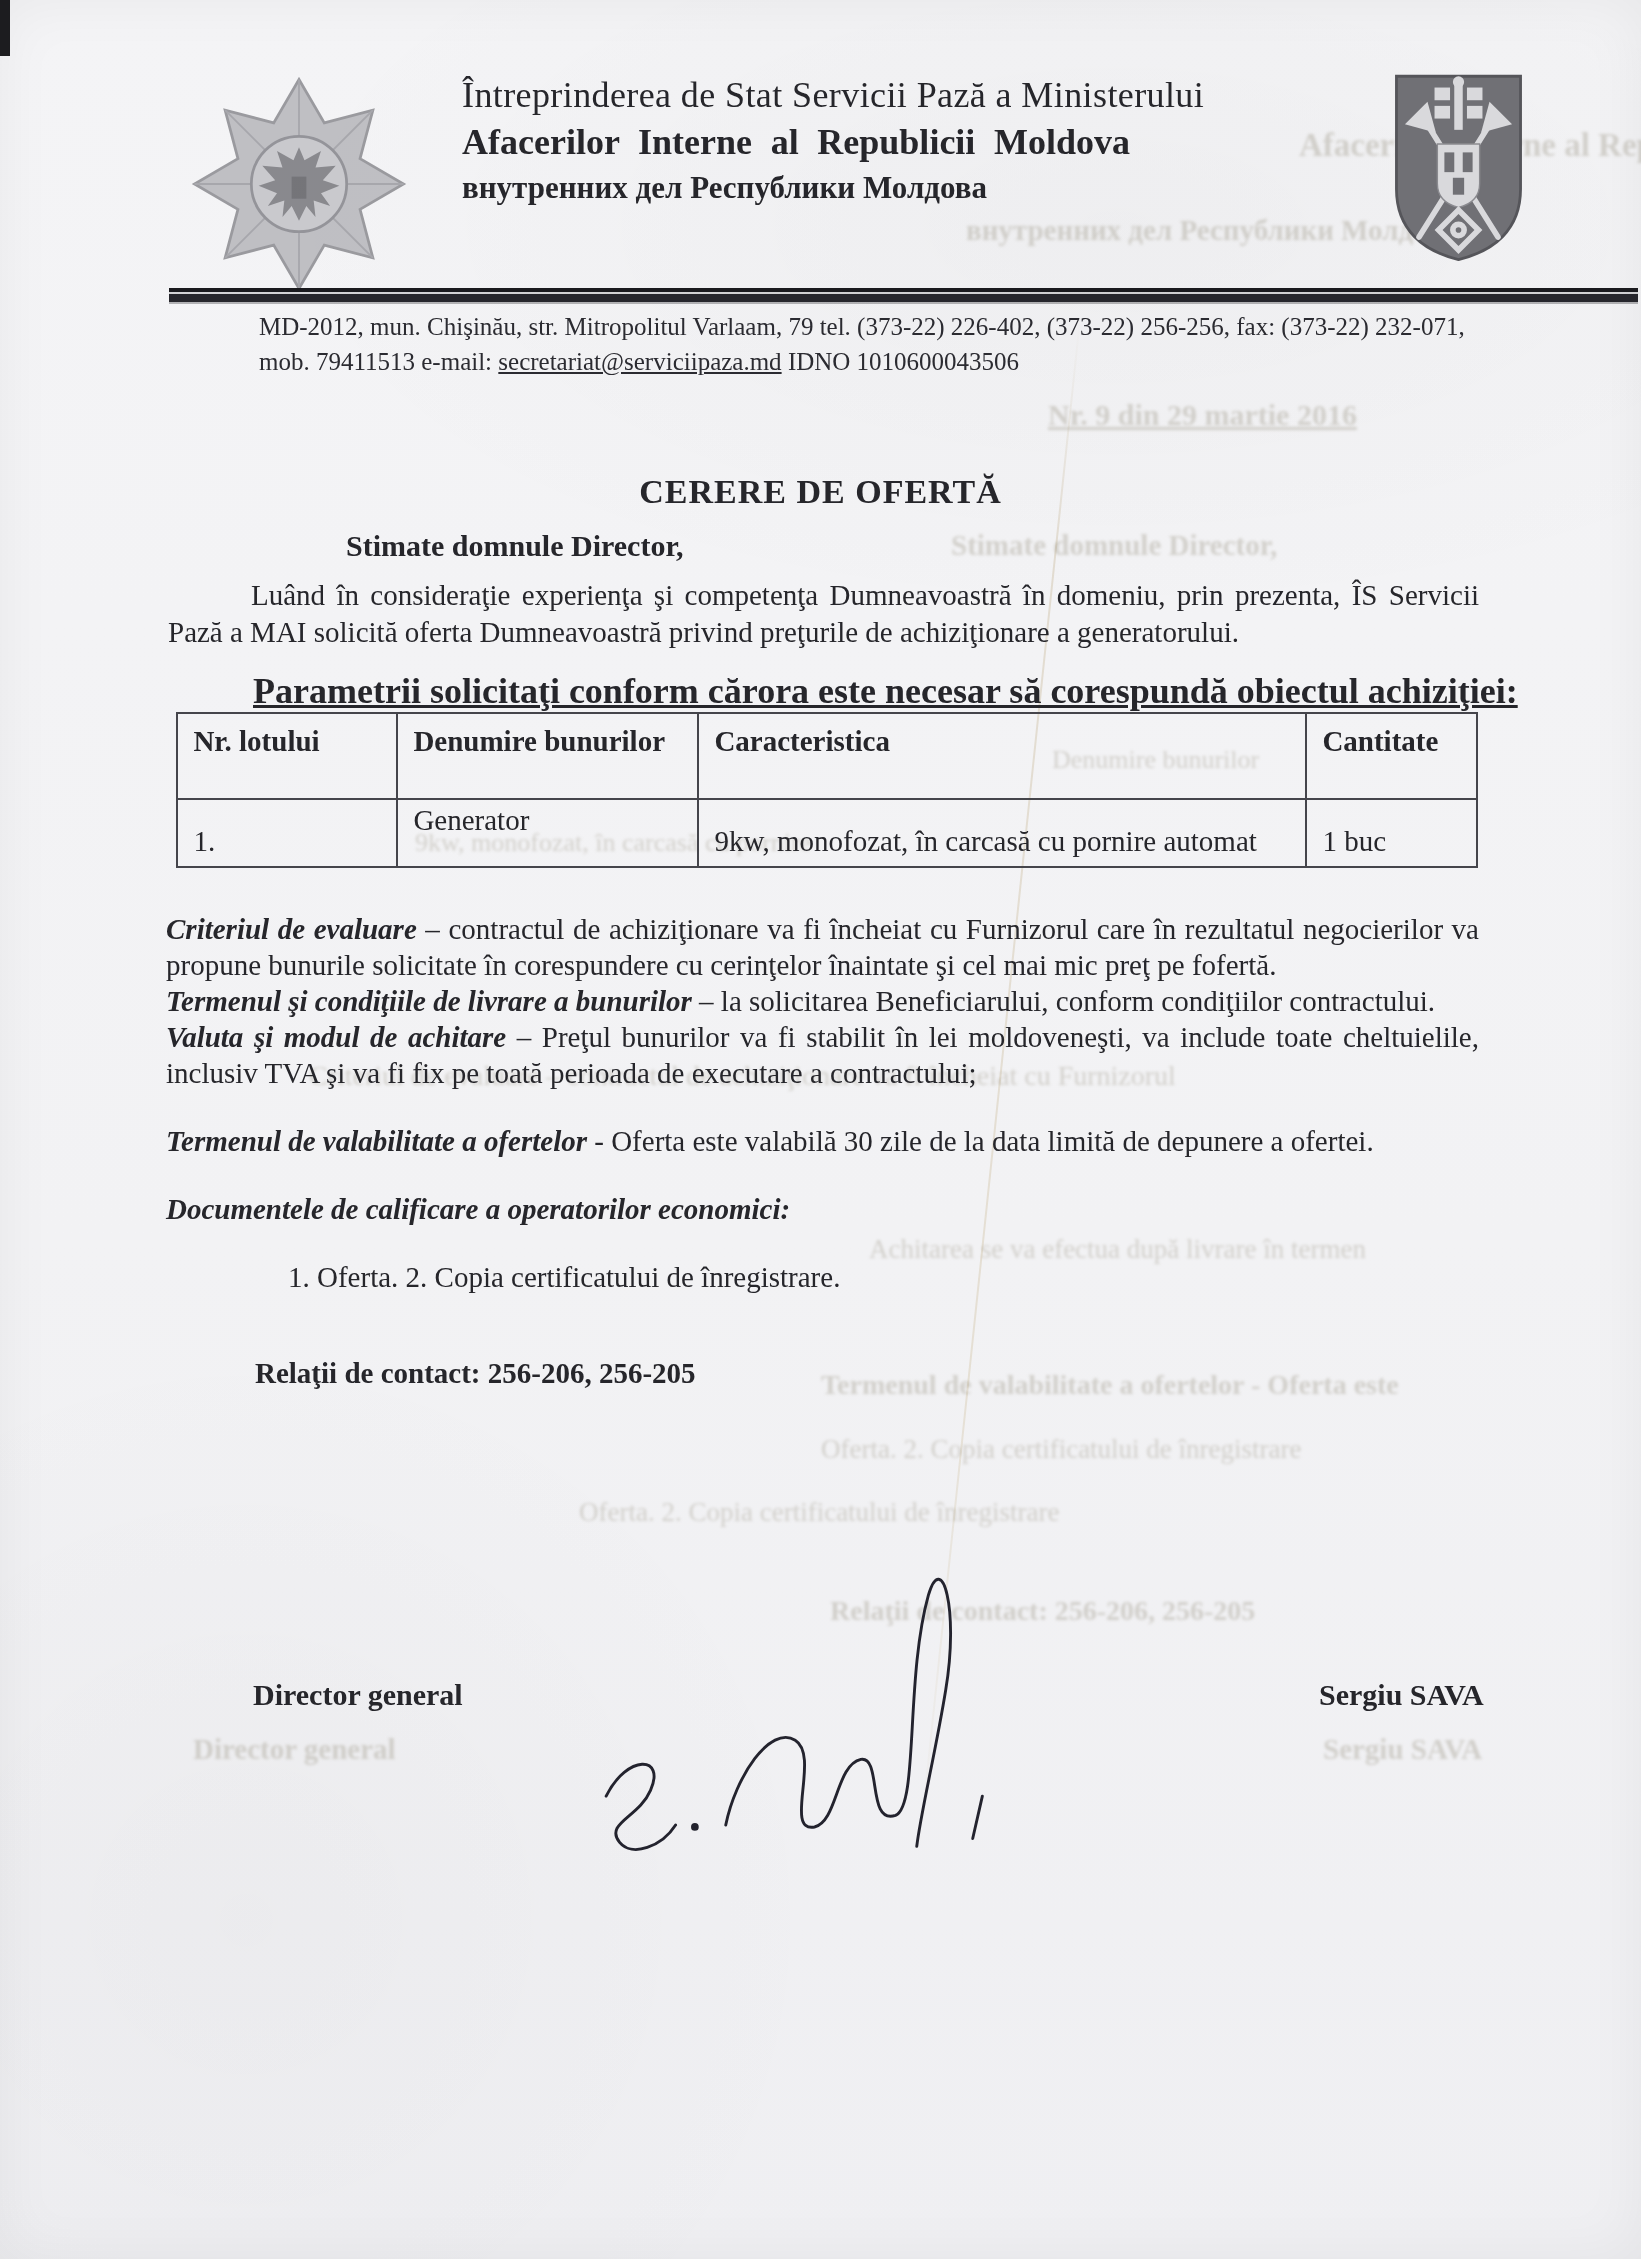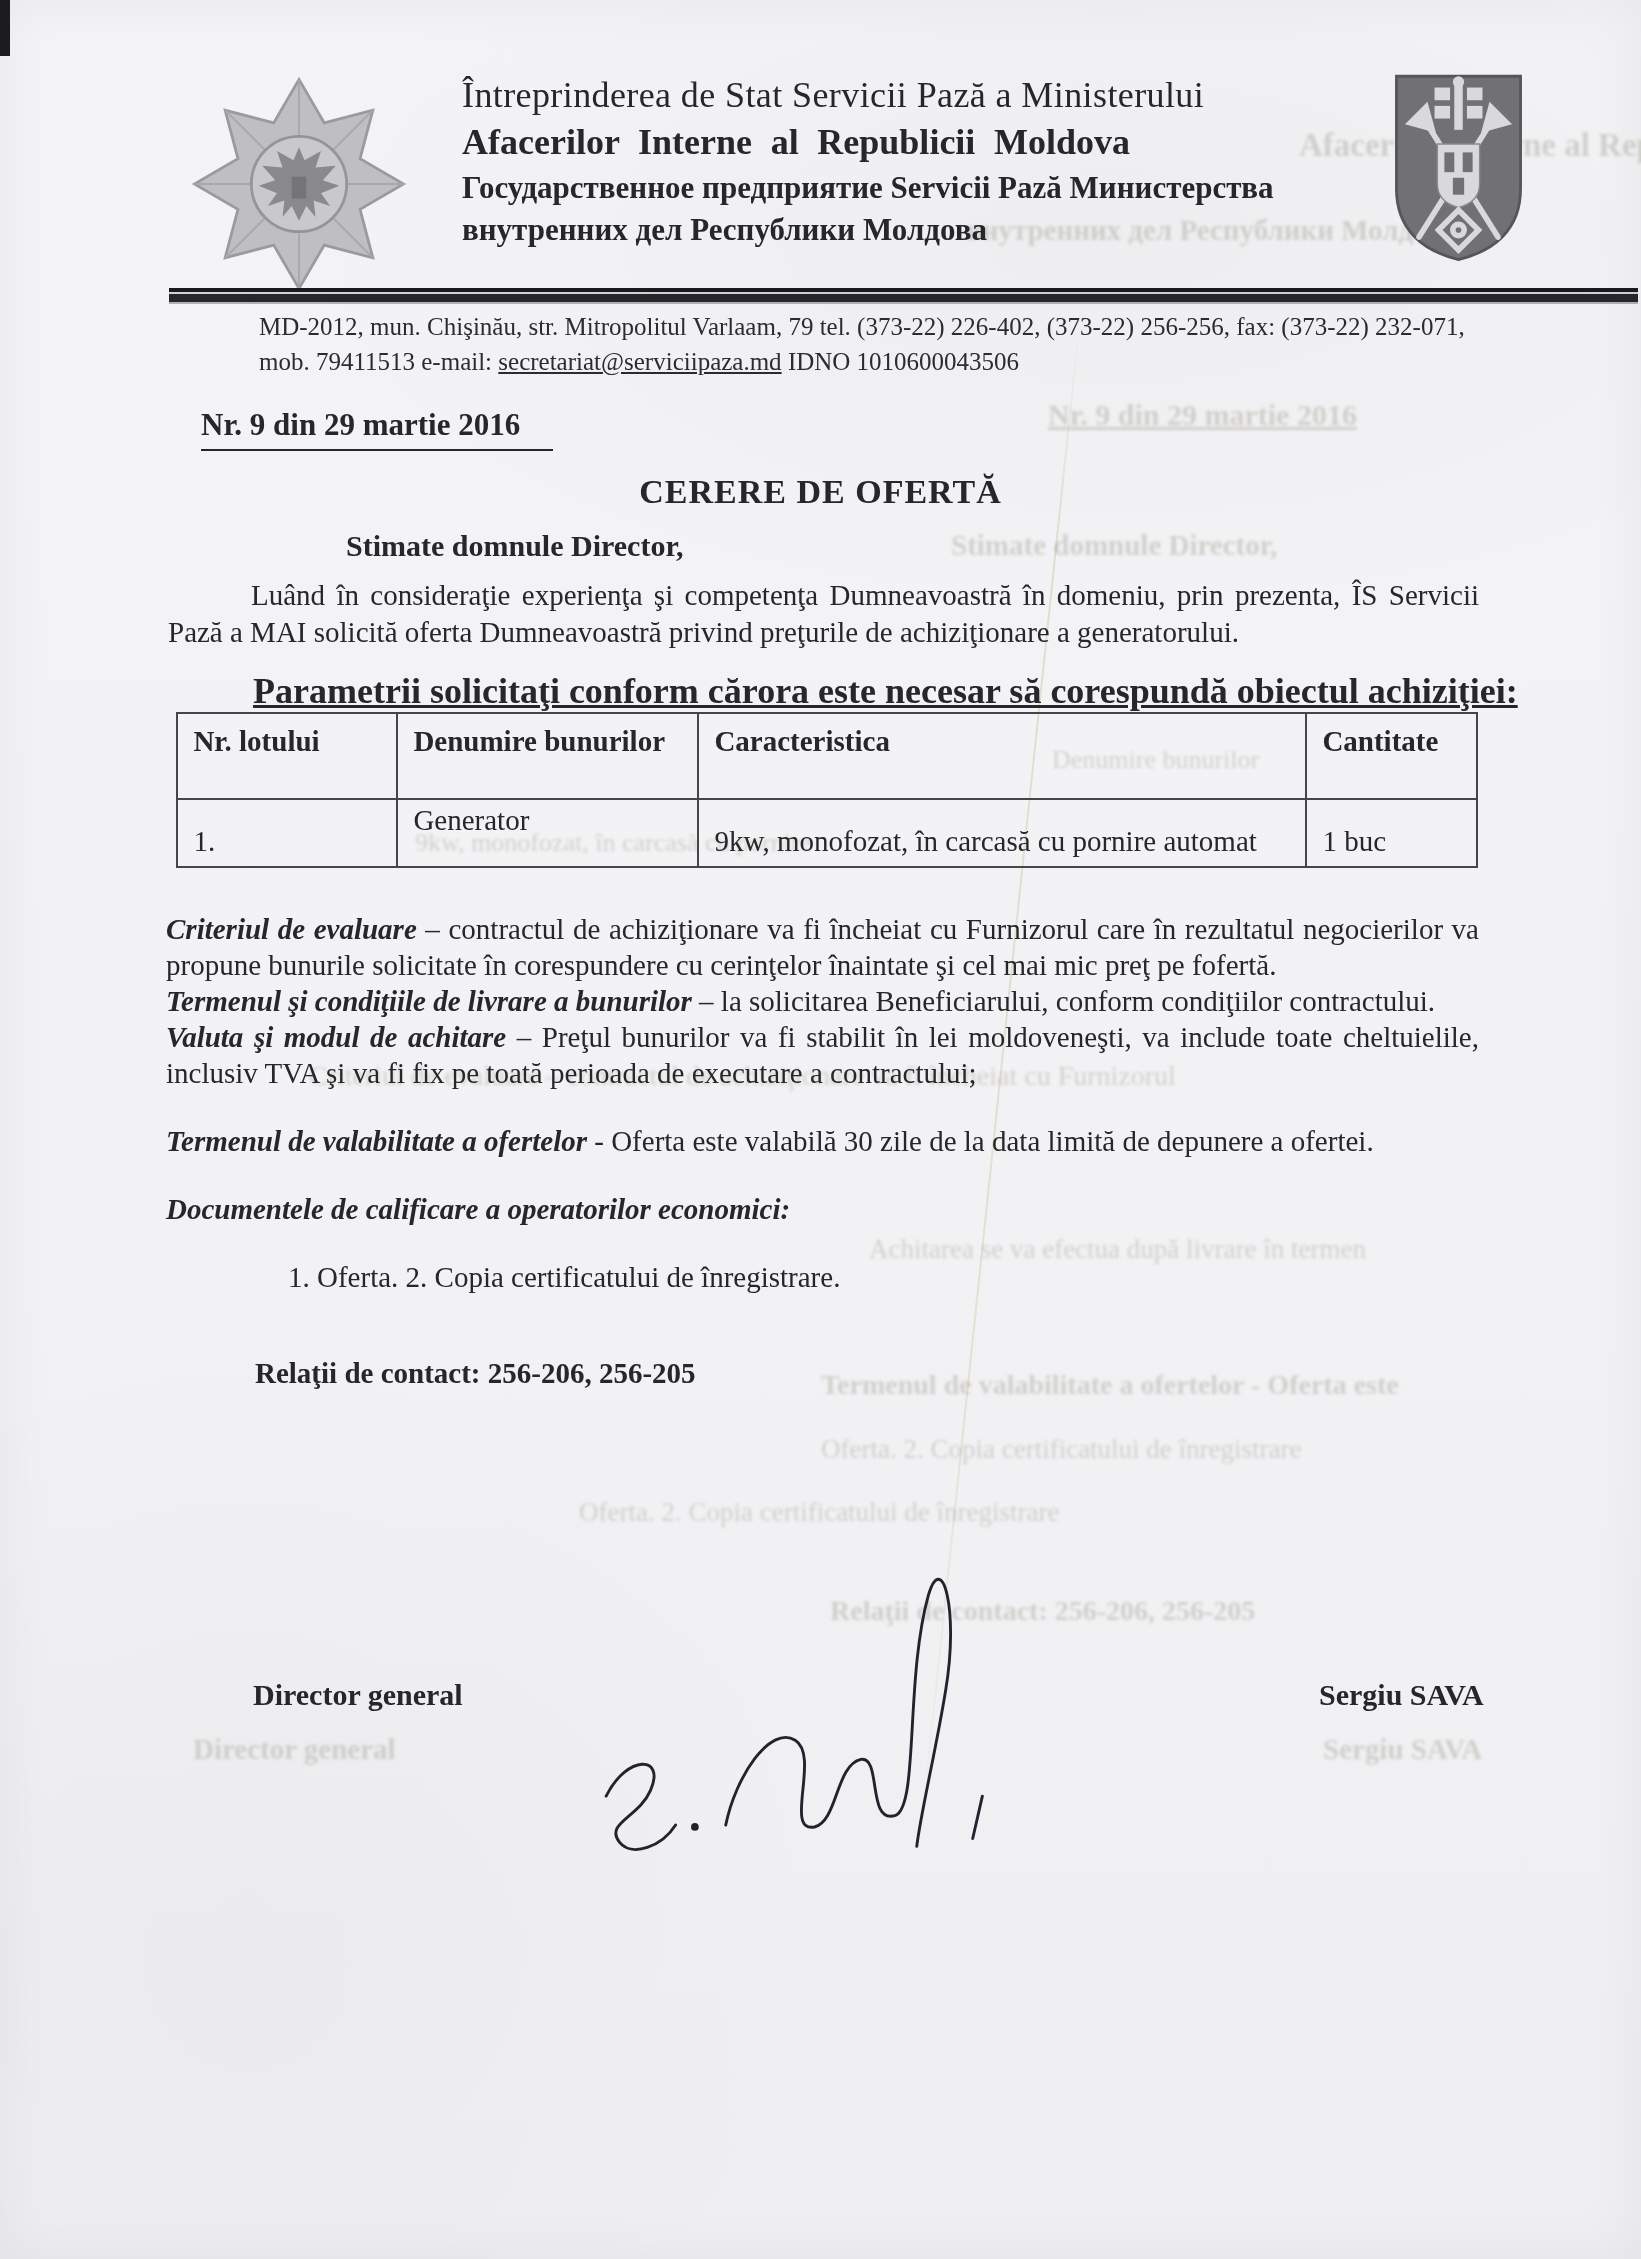--- a/index.html
+++ b/index.html
@@ -123,32 +123,30 @@
     </g>
     <g fill="none" stroke="#d9d9dc" stroke-width="4">
       <rect x="40" y="105" width="20" height="20" transform="rotate(45 50 115)"></rect>
       <circle cx="50" cy="115" r="4"></circle>
     </g>
   </svg>
 
   <div class="header-text">
     <p class="h-line1">Întreprinderea de Stat Servicii Pază a Ministerului</p>
     <p class="h-line2">Afacerilor Interne al Republicii Moldova</p>
-    <p class="h-line3">Государственное предприятие Servicii Pază Министерства</p>
     <p class="h-line4">внутренних дел Республики Молдова</p>
   </div>
 
   <div class="rule"></div>
 
   <div class="addr">
     <div>MD-2012, mun. Chişinău, str. Mitropolitul Varlaam, 79  tel. (373-22) 226-402, (373-22) 256-256, fax: (373-22) 232-071,</div>
     <div><span>mob. 79411513 e-mail: </span><span class="u">secretariat@serviciipaza.md</span><span> IDNO 1010600043506</span></div>
   </div>
 
-  <div class="refnum">Nr. 9  din 29 martie 2016</div>
   <div class="title">CERERE DE OFERTĂ</div>
   <div class="salutation">Stimate domnule Director,</div>
   <p class="intro">Luând în consideraţie experienţa şi competenţa Dumneavoastră în domeniu, prin prezenta, ÎS Servicii Pază a MAI solicită oferta Dumneavoastră privind preţurile de achiziţionare a generatorului.</p>
   <div class="params-heading">Parametrii solicitaţi conform cărora este necesar să corespundă obiectul achiziţiei:</div>
 
   <table class="spec-table">
     <colgroup>
         <col class="c1">
         <col class="c2">
         <col class="c3">

